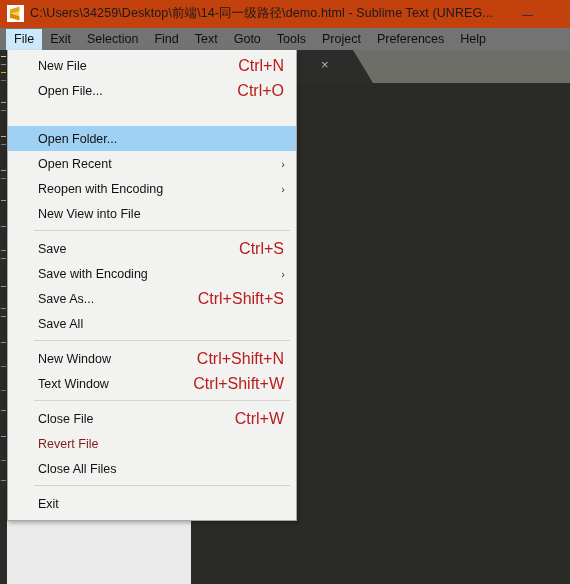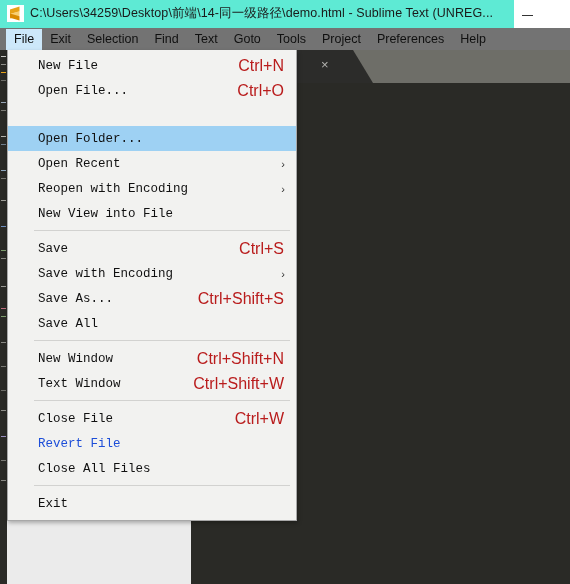--- a/index.html
+++ b/index.html
@@ -19,22 +19,22 @@
     width: 570px;
     height: 584px;
     background: #ffffff;
     overflow: hidden;
   }
 
   
   .titlebar {
     position: absolute;
     left: 0; top: 0;
-    width: 514px; height: 28px;
-    background: #5eead4;
+    width: 570px; height: 28px;
+    background: #c2410c;
     display: flex;
     align-items: center;
   }
   .app-icon {
     position: absolute;
     left: 7px; top: 5px;
     width: 17px; height: 17px;
   }
   .title-text {
     position: absolute;
@@ -174,25 +174,24 @@
     box-sizing: border-box;
     font-size: 12.5px;
     color: #111111;
     white-space: nowrap;
   }
   .menu-item.selected {
     background: #9ed1f3;
     margin-top: 23px;
   }
   .menu-item.disabled .menu-label {
-    color: #1d4ed8;
+    color: #7f1d1d;
   }
   .menu-label {
     flex: 0 0 auto;
-    font-family: Liberation Mono, monospace;
   }
   .menu-accel {
     position: absolute;
     right: 12px;
     font-size: 16px;
     color: #b91c1c;
   }
   .menu-arrow {
     position: absolute;
     right: 11px;

